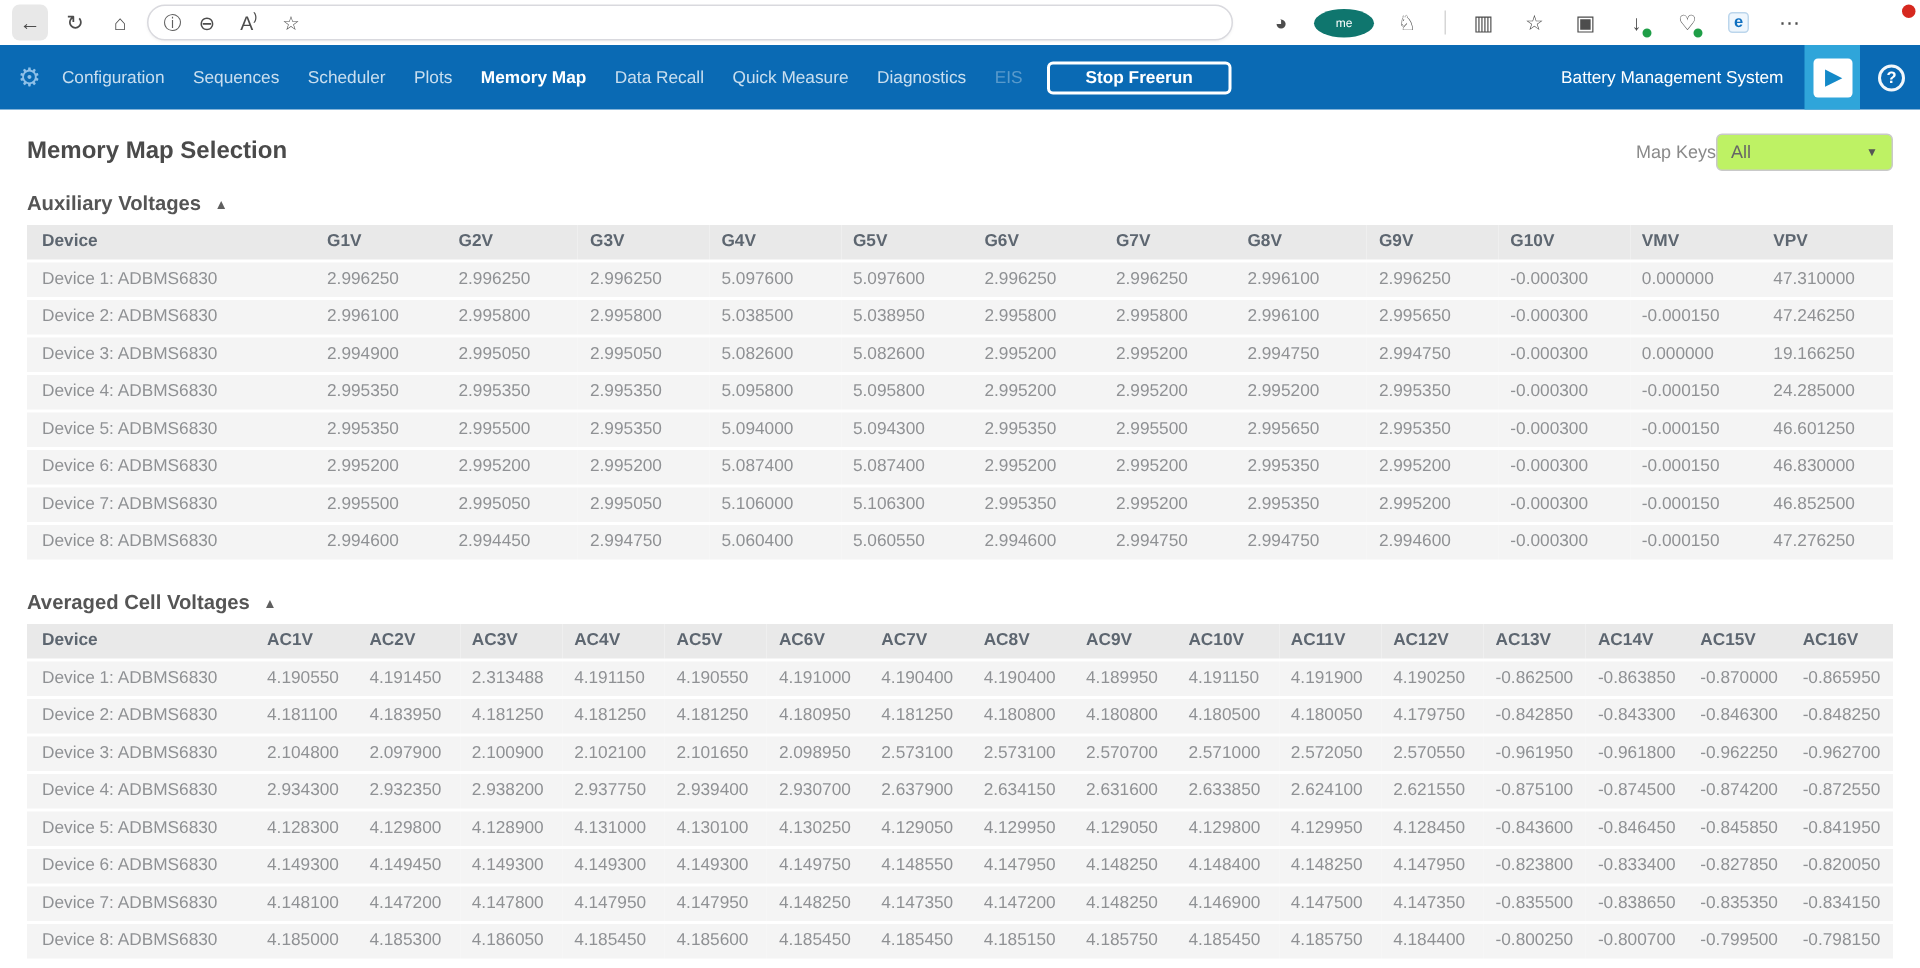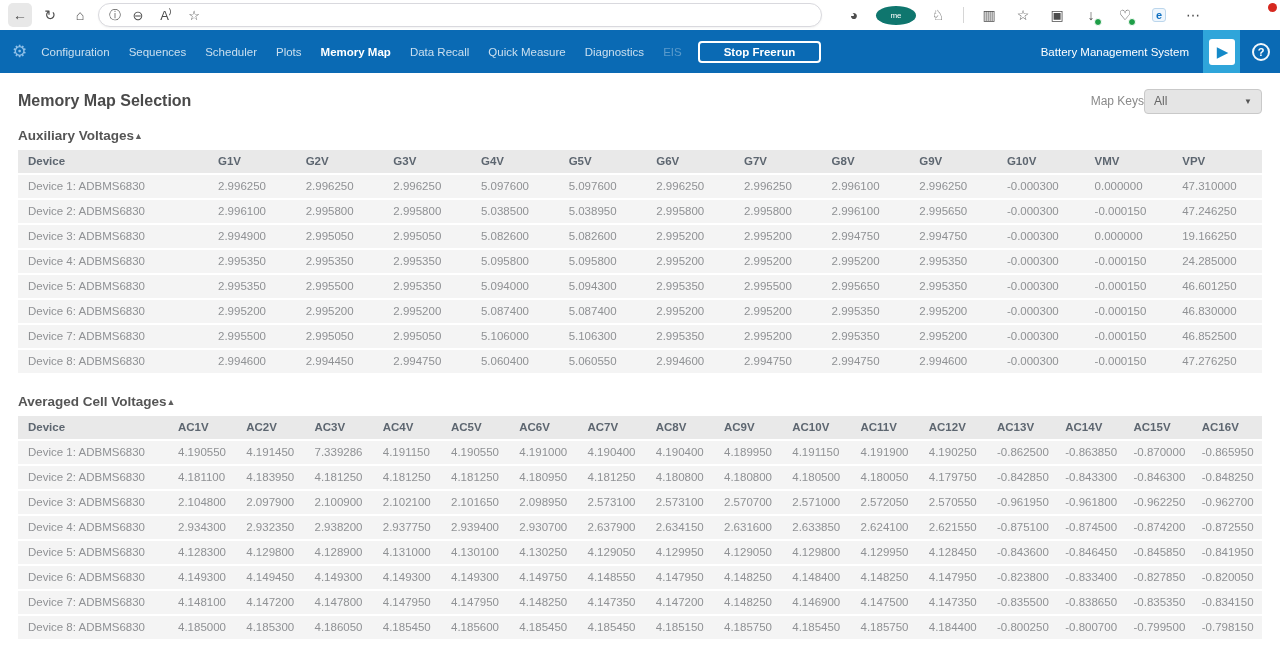--- a/index.html
+++ b/index.html
@@ -53,24 +53,24 @@
     color:#fff; font-size:11px; font-weight:700; display:flex; align-items:center;
     justify-content:center; margin:0 10px 0 12px; }
 
   
   .content { padding:0 18px; }
   .title-row { display:flex; align-items:center; margin-top:18px; height:20px; }
   .page-title { font-size:16px; color:#4a4a4a; font-weight:600; }
   .map-keys { margin-left:auto; display:flex; align-items:center; gap:0; }
   .map-keys-label { font-size:12px; color:#8a8a8a; }
   .map-keys-select { width:118px; height:25px; border:1px solid #c9c9c9; border-radius:4px;
-    display:flex; align-items:center; padding:0 9px; font-size:12px; color:#666; background:#e5e5e5; }
+    display:flex; align-items:center; padding:0 9px; font-size:12px; color:#666; background:#bef264; }
   .map-keys-select .caret { margin-left:auto; font-size:8px; color:#555; }
 
-  .section-header { display:flex; align-items:center; gap:0; margin-top:16px; height:17px; }
+  .section-header { display:flex; align-items:center; gap:9px; margin-top:16px; height:17px; }
   .section-title { font-size:13.5px; color:#555; font-weight:600; }
   .collapse-icon { font-size:9px; color:#5f5f5f; }
 
   table.tbl { width:100%; table-layout:fixed; border-collapse:separate; border-spacing:0 2px;
     margin-top:4px; }
   table.tbl th { background:#e9e9e9; text-align:left; font-size:11.5px; color:#5d6670;
     font-weight:700; padding:5px 8px; line-height:13px; white-space:nowrap; overflow:hidden; }
   table.tbl td { background:#f4f4f4; font-size:11.5px; color:#8f9194; padding:5px 8px;
     line-height:13px; white-space:nowrap; overflow:hidden; }
   table.tbl th:first-child, table.tbl td:first-child { padding-left:10px; }
@@ -383,21 +383,21 @@
           <th>AC14V</th>
           <th>AC15V</th>
           <th>AC16V</th>
         </tr>
       </thead>
       <tbody>
         <tr>
           <td>Device 1: ADBMS6830</td>
           <td>4.190550</td>
           <td>4.191450</td>
-          <td>7.339286</td>
+          <td>2.313488</td>
           <td>4.191150</td>
           <td>4.190550</td>
           <td>4.191000</td>
           <td>4.190400</td>
           <td>4.190400</td>
           <td>4.189950</td>
           <td>4.191150</td>
           <td>4.191900</td>
           <td>4.190250</td>
           <td>-0.862500</td>

